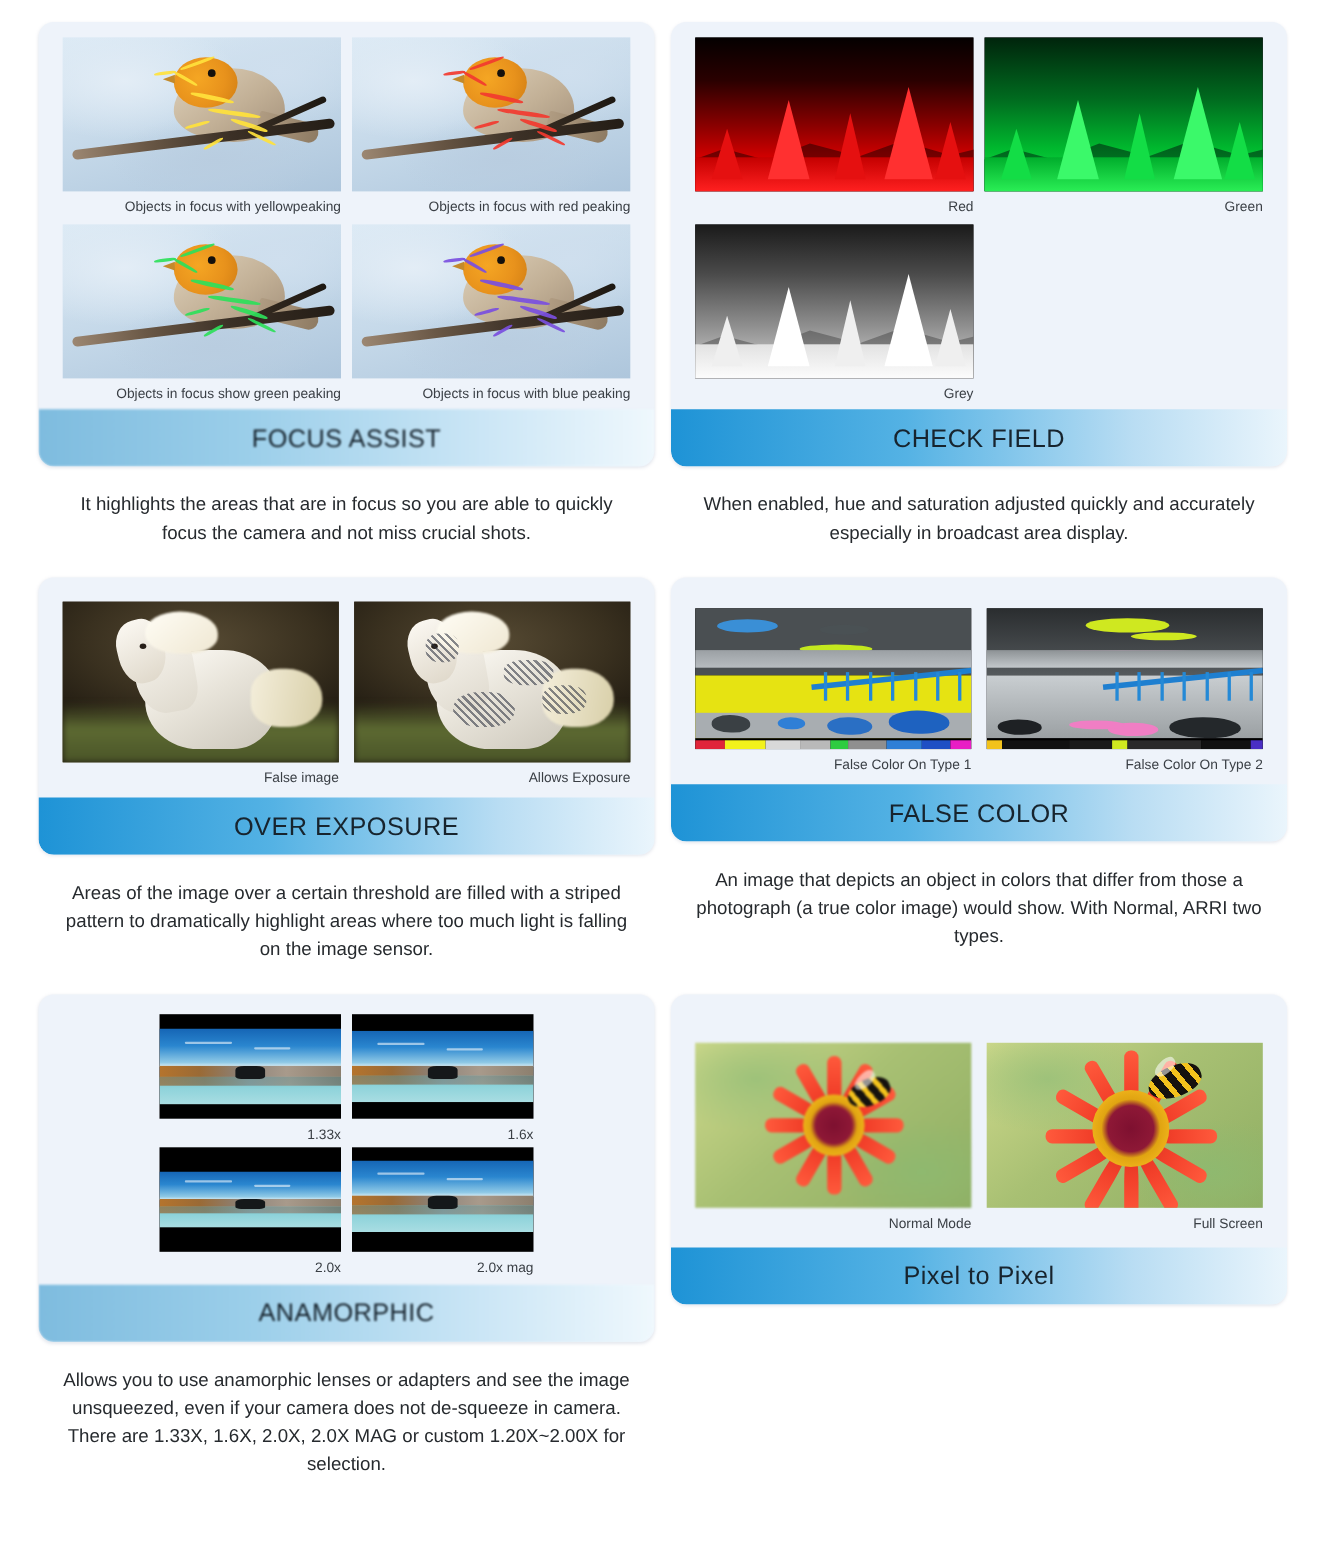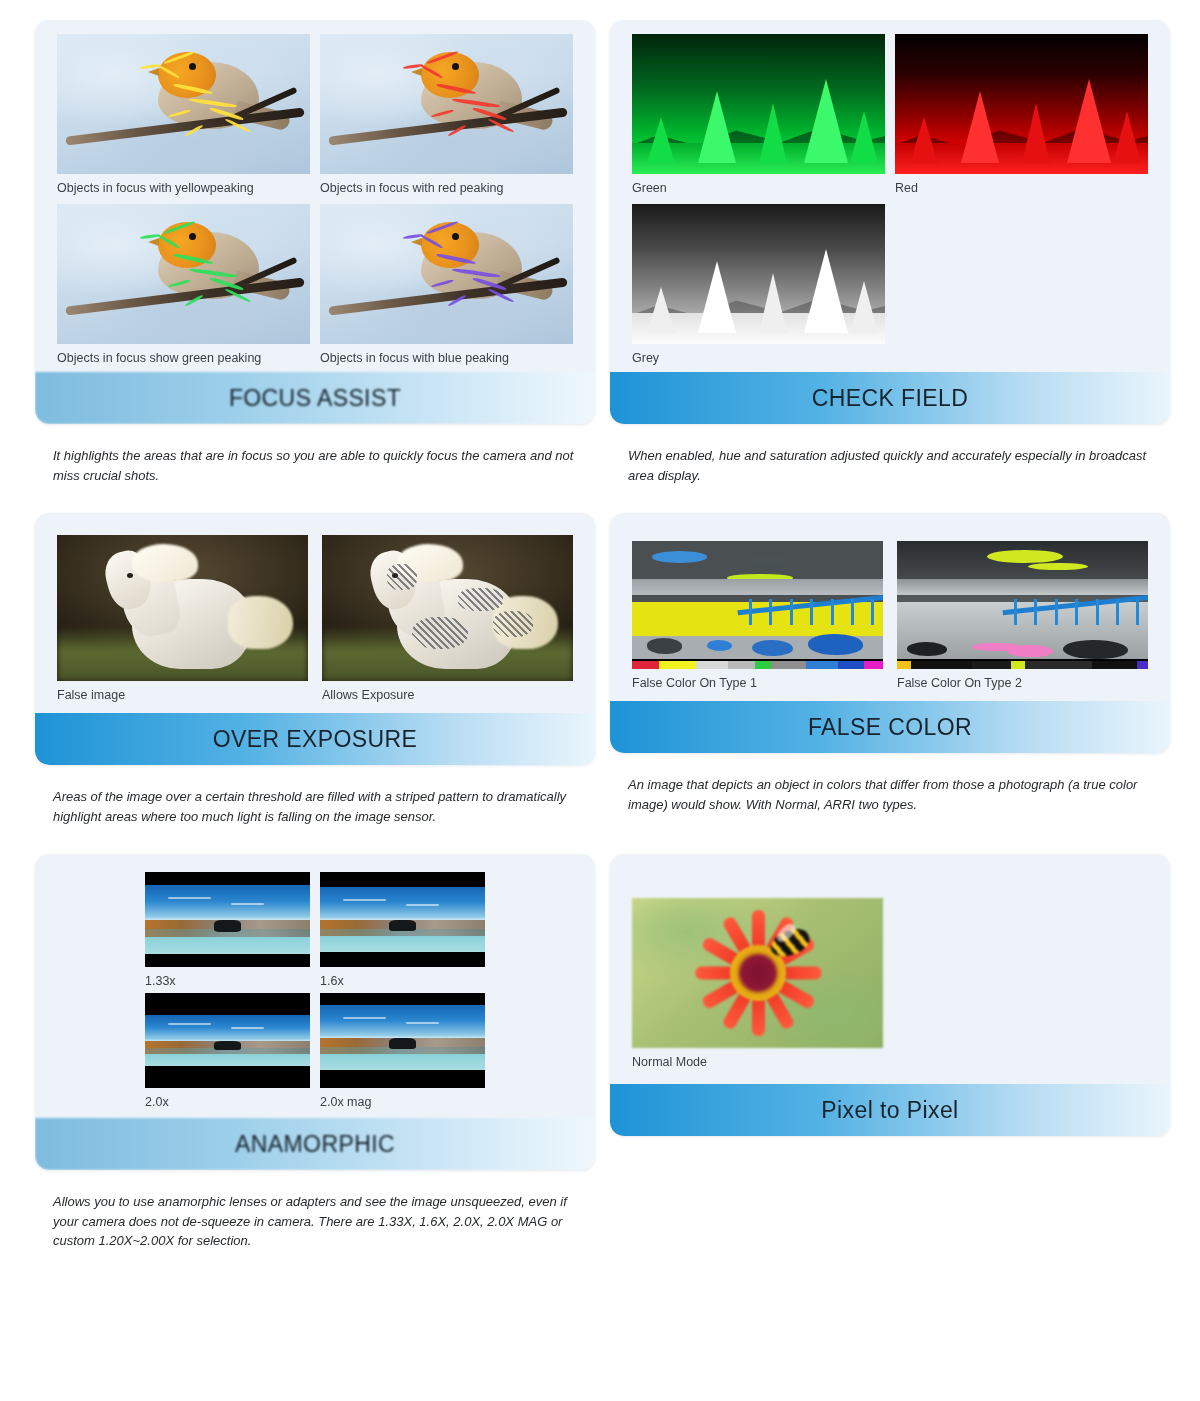--- a/index.html
+++ b/index.html
@@ -59,35 +59,34 @@
   }
   .tiles.c2 { grid-template-columns: 1fr 1fr; }
   .tile { display: flex; flex-direction: column; }
   .thumb {
     width: 100%;
     position: relative;
     overflow: hidden;
     background: #000;
   }
   .caption {
-    text-align: left;
+    text-align: right;
     font-size: 12.5px;
     color: #3a3f45;
     padding-top: 7px;
     line-height: 1.2;
   }
 
   
   .desc {
-    text-align: left;
-    font-size: 13px;
+    text-align: center;
+    font-size: 17px;
     line-height: 1.5;
     color: #262a2e;
     padding: 22px 18px 0 18px;
-    font-style: italic;
   }
 
   
 
   
   .bird-scene { height: 140px; background:
       radial-gradient(ellipse 60% 55% at 22% 28%, #e3edf6 0%, rgba(227,237,246,0) 70%),
       radial-gradient(ellipse 45% 50% at 78% 22%, #cfdfee 0%, rgba(207,223,238,0) 70%),
       radial-gradient(ellipse 50% 40% at 55% 80%, #b9cde0 0%, rgba(185,205,224,0) 75%),
       linear-gradient(165deg, #dceaf5 0%, #c3d7e8 55%, #aec6dc 100%);
@@ -474,45 +473,45 @@
     </div>
     <div class="desc">It highlights the areas that are in focus so you are able to quickly focus the camera and not miss crucial shots.</div>
   </div>
 
   <div class="feature-block">
     <div class="card">
       <div class="card-body">
         <div class="tiles c2">
 
           <div class="tile">
+            <div class="thumb forest cf-red" style="height:140px">
+              <span class="sky"></span>
+                <span class="hill"></span>
+                <span class="ground"></span>
+              <span class="tree t1"></span>
+                <span class="tree t2"></span>
+                <span class="tree t3"></span>
+              <span class="tree t4"></span>
+                <span class="tree t5"></span>
+            </div>
+            <div class="caption">Red</div>
+          </div>
+
+          <div class="tile">
             <div class="thumb forest cf-green" style="height:140px">
               <span class="sky"></span>
                 <span class="hill"></span>
                 <span class="ground"></span>
               <span class="tree t1"></span>
                 <span class="tree t2"></span>
                 <span class="tree t3"></span>
               <span class="tree t4"></span>
                 <span class="tree t5"></span>
             </div>
             <div class="caption">Green</div>
-          </div>
-
-          <div class="tile">
-            <div class="thumb forest cf-red" style="height:140px">
-              <span class="sky"></span>
-                <span class="hill"></span>
-                <span class="ground"></span>
-              <span class="tree t1"></span>
-                <span class="tree t2"></span>
-                <span class="tree t3"></span>
-              <span class="tree t4"></span>
-                <span class="tree t5"></span>
-            </div>
-            <div class="caption">Red</div>
           </div>
 
 
           <div class="tile">
             <div class="thumb forest cf-grey" style="height:140px">
               <span class="sky"></span>
                 <span class="hill"></span>
                 <span class="ground"></span>
               <span class="tree t1"></span>
                 <span class="tree t2"></span>
@@ -760,20 +759,42 @@
                 <i style="transform:rotate(300deg) translateY(-34px)"></i>
                 <i style="transform:rotate(330deg) translateY(-34px)"></i>
               </span>
               <span class="disc"></span>
               <span class="bee" style="left:55%;top:22%"></span>
               <span class="wing" style="left:57%;top:19%"></span>
             </div>
             <div class="caption">Normal Mode</div>
           </div>
 
+          <div class="tile">
+            <div class="thumb flower sharp" style="height:150px">
+              <span class="petals" style="left:52%;top:52%">
+                <i style="transform:rotate(0deg) translateY(-42px);height:72px"></i>
+                <i style="transform:rotate(30deg) translateY(-42px);height:72px"></i>
+                <i style="transform:rotate(60deg) translateY(-42px);height:72px"></i>
+                <i style="transform:rotate(90deg) translateY(-42px);height:72px"></i>
+                <i style="transform:rotate(120deg) translateY(-42px);height:72px"></i>
+                <i style="transform:rotate(150deg) translateY(-42px);height:72px"></i>
+                <i style="transform:rotate(180deg) translateY(-42px);height:72px"></i>
+                <i style="transform:rotate(210deg) translateY(-42px);height:72px"></i>
+                <i style="transform:rotate(240deg) translateY(-42px);height:72px"></i>
+                <i style="transform:rotate(270deg) translateY(-42px);height:72px"></i>
+                <i style="transform:rotate(300deg) translateY(-42px);height:72px"></i>
+                <i style="transform:rotate(330deg) translateY(-42px);height:72px"></i>
+              </span>
+              <span class="disc" style="left:52%;top:52%;width:70px;height:70px;margin:-35px 0 0 -35px"></span>
+              <span class="bee" style="left:58%;top:14%;width:50px;height:28px"></span>
+              <span class="wing" style="left:60%;top:11%"></span>
+            </div>
+            <div class="caption">Full Screen</div>
+          </div>
 
         </div>
       </div>
       <div class="banner strong">
         <span>Pixel to Pixel</span>
       </div>
     </div>
   </div>
 
 </div>

